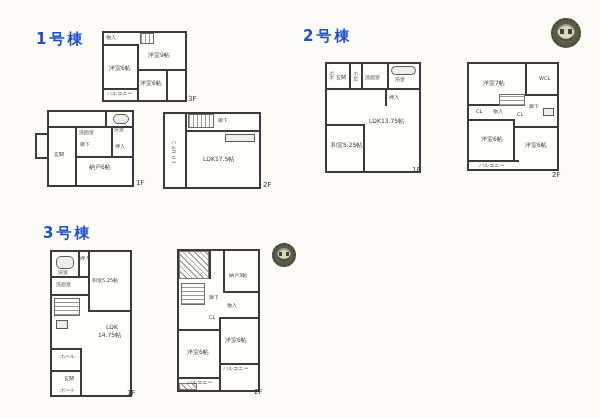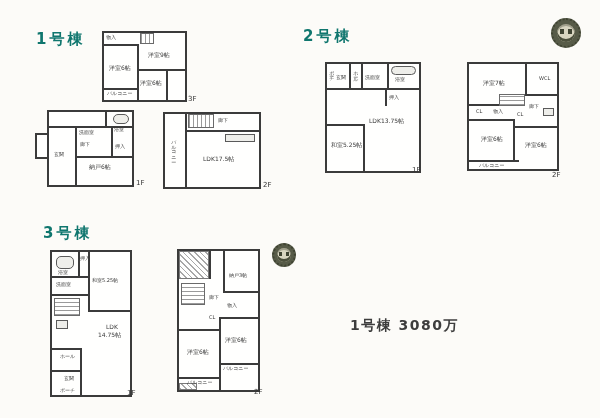--- a/index.html
+++ b/index.html
@@ -4,21 +4,21 @@
 <style>
   html,body{margin:0;padding:0;background:#e9e7e2;}
   .canvas{position:relative;width:600px;height:418px;background:#fcfbf8;overflow:hidden;
           font-family:"DejaVu Sans","Liberation Sans",sans-serif;color:#3b3b3b;}
   .plan{position:absolute;border:2px solid #3b3b3b;background:#fffffe;box-sizing:border-box;}
   .w{position:absolute;background:#3b3b3b;}
   .rl{position:absolute;font-size:6px;line-height:1.15;color:#3b3b3b;white-space:nowrap;}
   .s5{font-size:5px;}
   .v{writing-mode:vertical-rl;}
   .ftag{position:absolute;font-size:7px;color:#333;}
-  .bname{position:absolute;font-size:15px;font-weight:700;color:#0f766e;letter-spacing:3px;}
+  .bname{position:absolute;font-size:15px;font-weight:700;color:#1d4ed8;letter-spacing:3px;}
   .stairs{position:absolute;border:1px solid #6a6a6a;box-sizing:border-box;
           background:repeating-linear-gradient(90deg,#9a9a9a 0 1px,transparent 1px 4px);}
   .stairsV{position:absolute;border:1px solid #6a6a6a;box-sizing:border-box;
           background:repeating-linear-gradient(0deg,#9a9a9a 0 1px,transparent 1px 4px);}
   .hatch{position:absolute;border:1px solid #7a7a7a;box-sizing:border-box;
           background:repeating-linear-gradient(45deg,#a8a8a8 0 1px,transparent 1px 4px);}
   .fixture{position:absolute;border:1px solid #5a5a5a;background:#eeeeea;box-sizing:border-box;}
   .tub{border-radius:5px;}
   .compass{position:absolute;}
   .c-ring{position:absolute;inset:0;border-radius:50%;background:#575b48;border:2px dotted #3f4332;box-sizing:border-box;}
@@ -179,16 +179,15 @@
   <span class="ftag" style="left:254px;top:388px">2F</span>
 
   <div class="compass" style="left:272px;top:243px;width:24px;height:24px">
     <div class="c-ring"></div>
     <div class="c-face" style="inset:5px"></div>
     <i class="c-eye" style="left:7px;top:9px;width:3px;height:4px"></i>
     <i class="c-eye" style="right:7px;top:9px;width:3px;height:4px"></i>
   </div>
 
   <div class="price">
-    <div>1号棟 3080万</div>
   </div>
 
 </div>
 
 </body></html>

